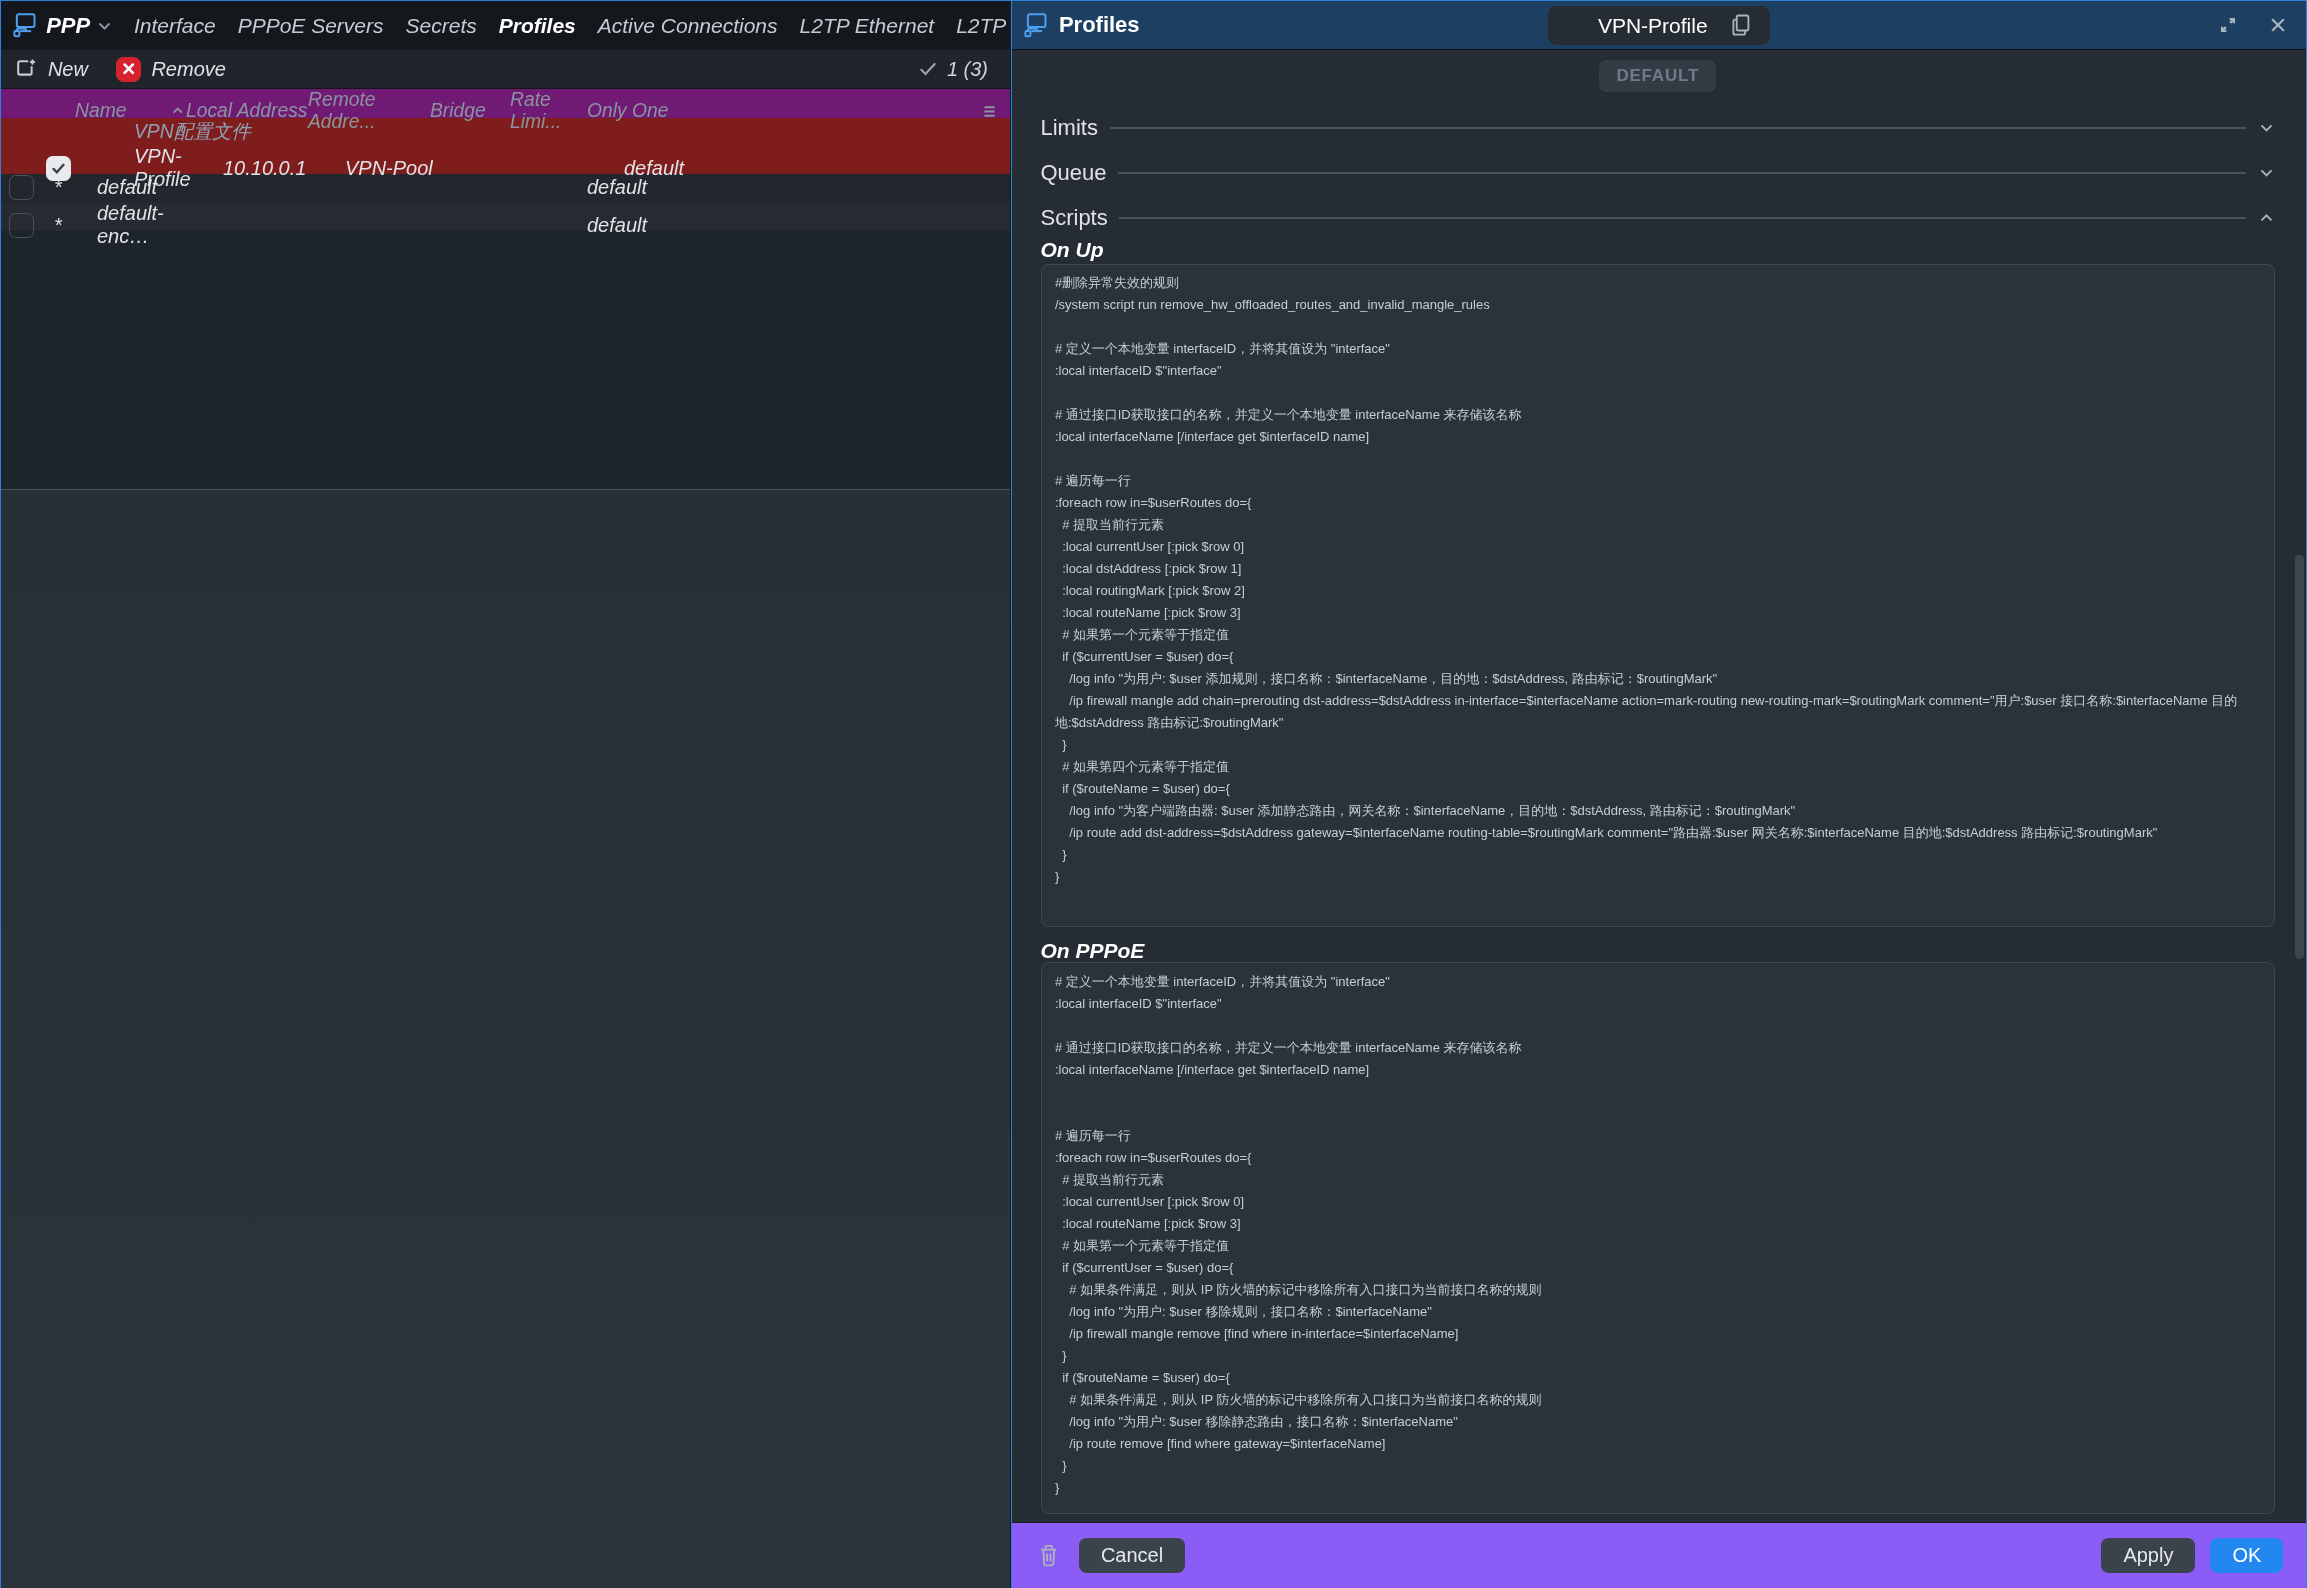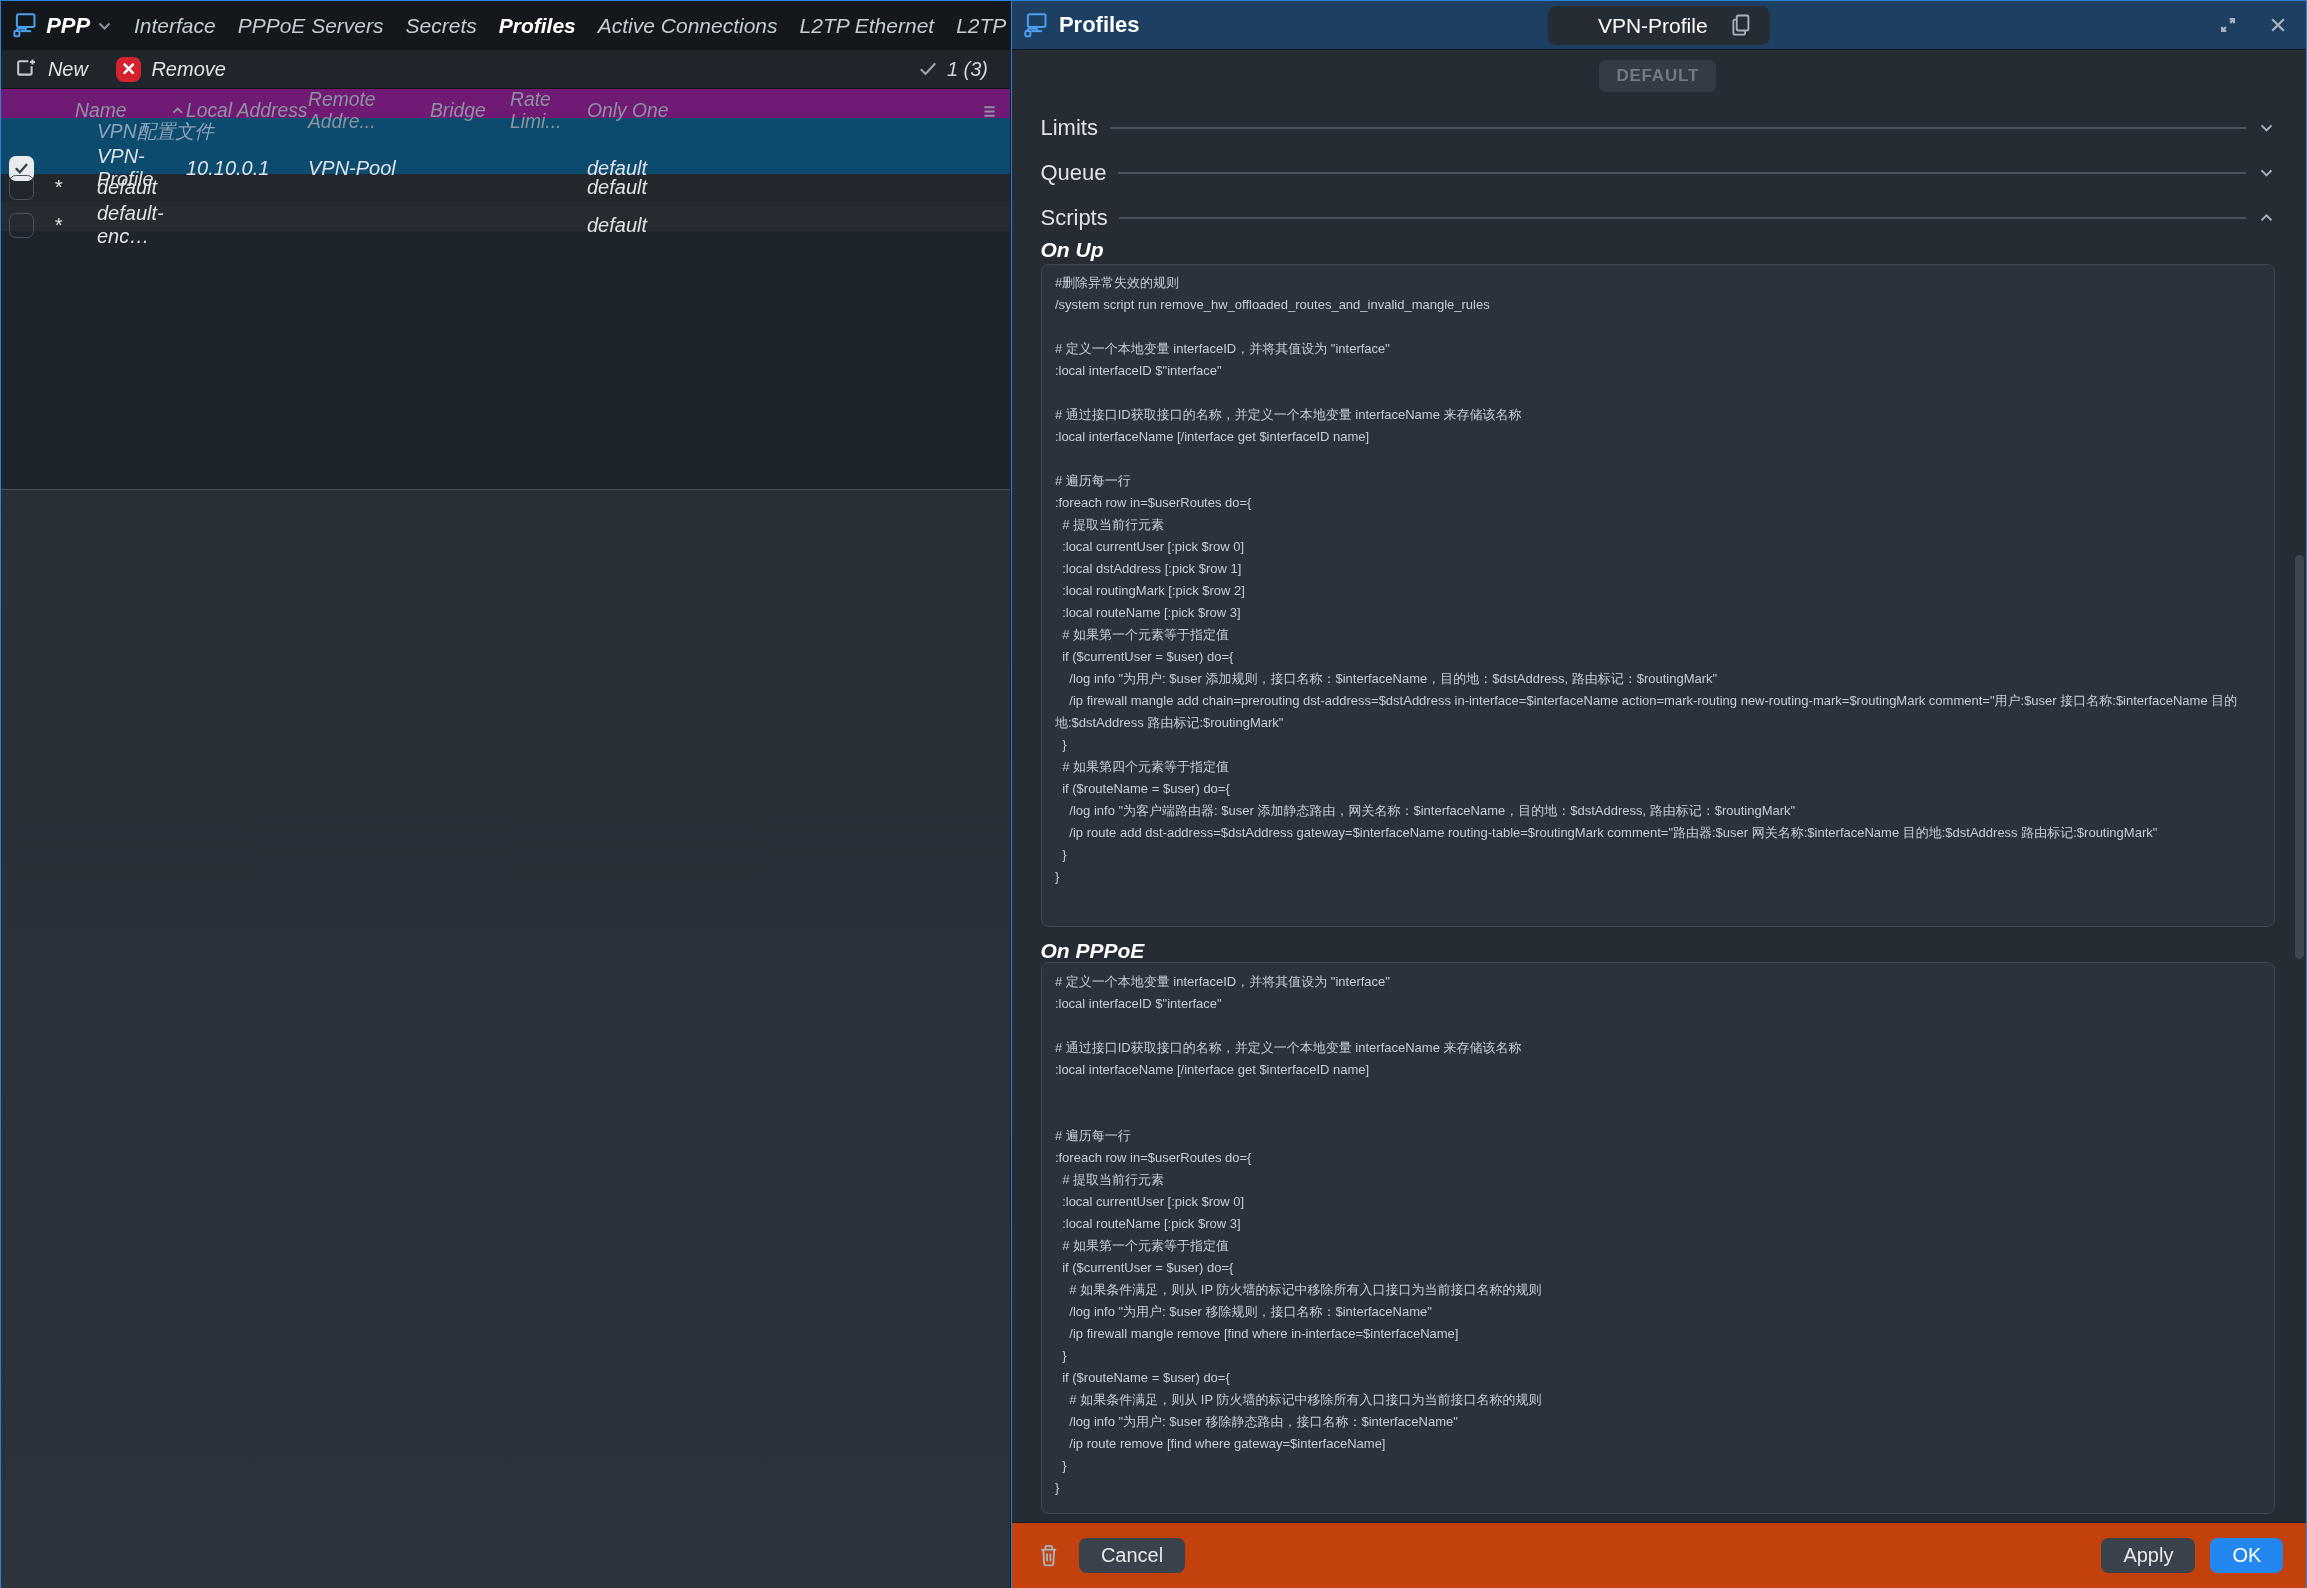--- a/index.html
+++ b/index.html
@@ -28,21 +28,21 @@
 
   .ptable { background: #1e242b; flex-shrink: 0; height: 401px; border-bottom: 1.7px solid #4a525a; }
   .trow { display: grid; grid-template-columns: 40px 34px 22px 89px 122px 122px 80px 77px 1fr 37px;
     align-items: center; }
   .thead { height: 29px; background: #701a75; color: #8b949e; font-size: 19.3px; }
   .th-name { grid-column: 3 / 5; display: flex; align-items: center; justify-content: space-between; padding-right: 1.7px; }
   .sort-ico { color: #8b949e; display: flex; }
   .th-menu { display: flex; justify-content: flex-end; padding-right: 11.7px; color: #8b949e; }
   .crow { height: 27px; color: #8fa3b8; font-size: 19.3px; }
   .drow { height: 28.5px; color: #dfe3e8; font-size: 20px; }
-  .row-sel { background: #0c4a6e; }
+  .row-sel { background: #7f1d1d; padding-left: 37px; }
   .row-a { background: #22272d; }
   .row-b { background: #262b31; }
   .cell-cb { display: flex; justify-content: center; }
   .cbx { width: 25px; height: 25px; border-radius: 6.7px; border: 1.7px solid #4a525c; background: transparent; }
   .cbx.checked { background: #e8eaed; border: none; display: flex; align-items: center; justify-content: center; }
   .flag-cell { text-align: center; color: #dfe3e8; }
   .bullet { width: 9.2px; height: 9.2px; border-radius: 50%; background: #12161a; margin: 0 auto; }
   .comment-cell { grid-column: 4 / 10; }
 
   
@@ -71,21 +71,21 @@
   .sec-scripts { margin-top: 20px; }
   .field-label { margin-top: 6.7px; color: #ffffff; font-size: 21px; font-weight: bold; height: 25px;
     display: flex; align-items: center; font-style: italic; }
   .fl-ondown { margin-top: 13.4px; height: 22px; }
   .script-box { width: 100%; background: #2b323b; border: 1.7px solid #40474f; border-radius: 7.6px;
     padding: 7.6px 13.4px; color: #c6cdd5; font-size: 13px; line-height: 22px;
     white-space: pre-wrap; word-break: break-word; font-family: "Liberation Sans", "DejaVu Sans", sans-serif; }
   .box-onup { height: 663px; margin-top: 1.7px; }
   .box-ondown { height: 552px; margin-top: 0; }
 
-  .dlg-footer { height: 66px; border-top: 1.7px solid #181c21; background: #c2410c;
+  .dlg-footer { height: 66px; border-top: 1.7px solid #181c21; background: #8b5cf6;
     display: flex; align-items: center; padding: 0 22.7px 0 25px; gap: 15px; flex-shrink: 0; }
   .trash { color: #aab3bd; display: flex; margin-right: 3.4px; }
   .btn { height: 35px; border-radius: 7.6px; border: none; font-size: 20px; padding: 0 22px;
     font-family: "Liberation Sans", "DejaVu Sans", sans-serif; cursor: pointer; }
   .btn-gray { background: #3a424b; color: #e6e9ec; }
   .btn-blue { background: #2288f0; color: #ffffff; }
   .footer-spacer { flex: 1; }
   .vscroll { position: absolute; right: 2.5px; top: 554px; width: 8.4px; height: 404px;
     background: #3d454e; border-radius: 4.2px; }
 </style>

